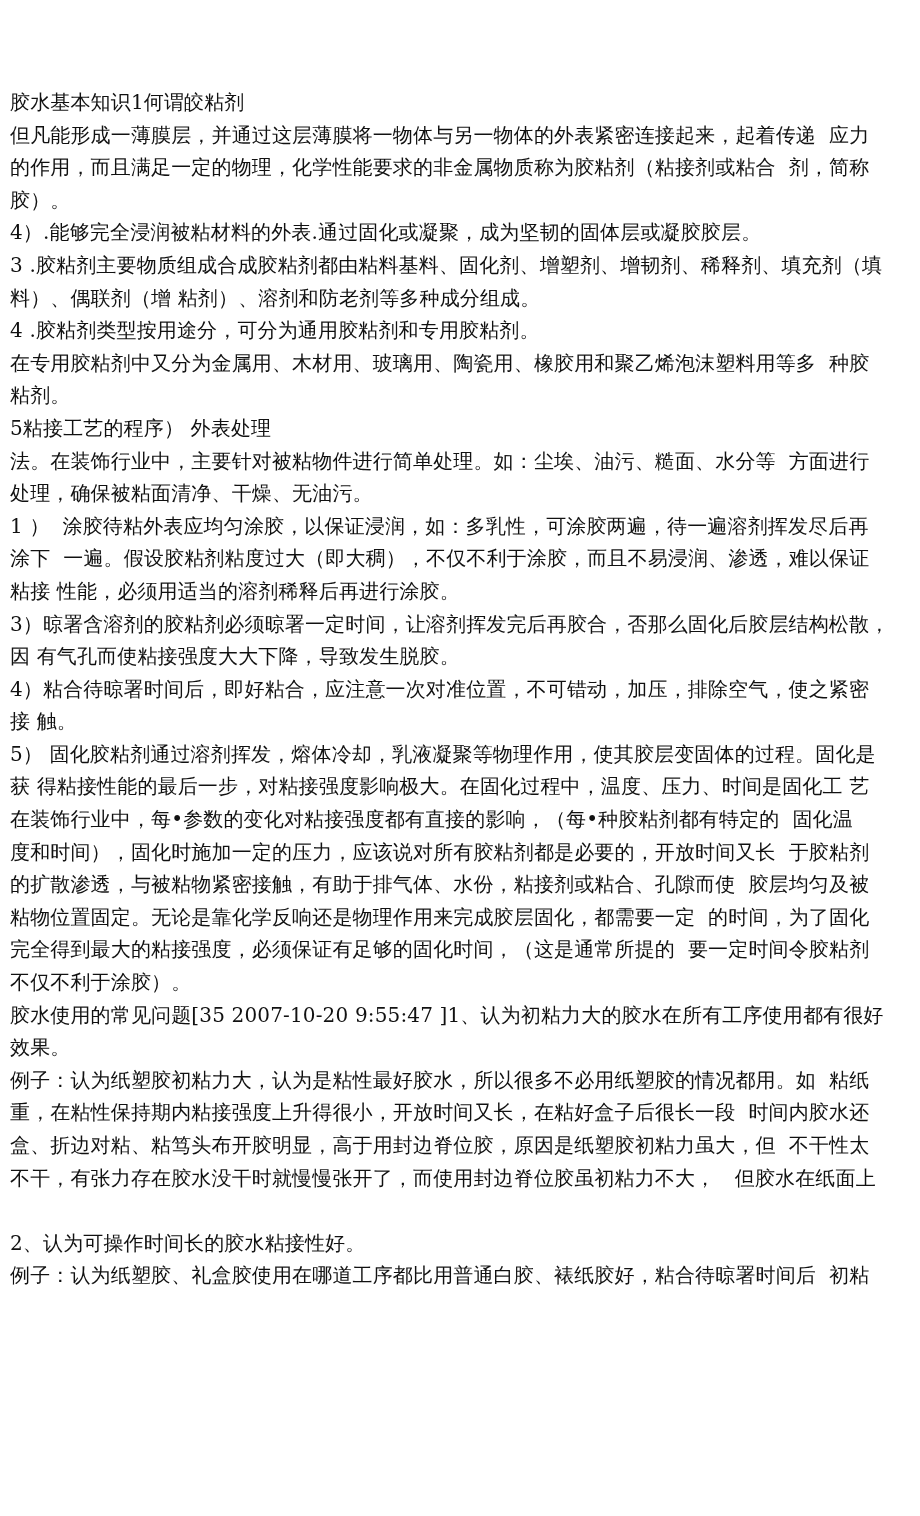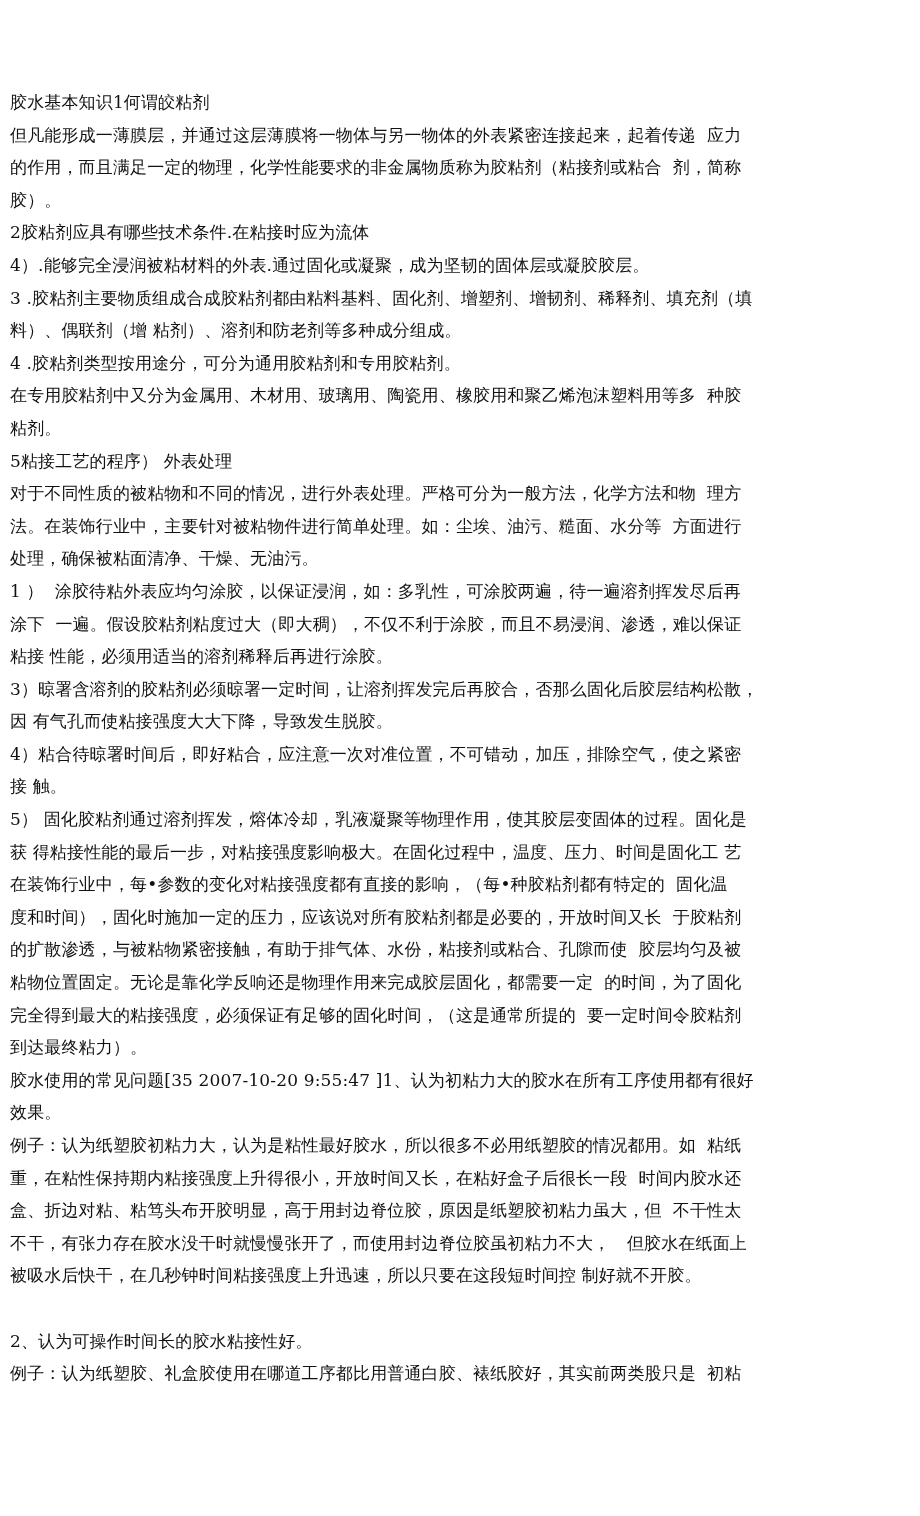--- a/index.html
+++ b/index.html
@@ -17,21 +17,21 @@
     }
     .page {
       position: absolute;
       left: 10px;
       top: 86px;
       width: 905px;
     }
     .line {
       height: 32.6px;
       line-height: 32.6px;
-      font-size: 17px;
+      font-size: 20px;
       white-space: pre;
       letter-spacing: 0.15px;
       overflow: visible;
     }
     .blank {
       height: 32.6px;
     }
   </style>
 </head>
 <body>
@@ -39,57 +39,54 @@
 <div class="page">
 
   <div class="section">
     <div class="line">胶水基本知识1何谓皎粘剂</div>
     <div class="line">但凡能形成一薄膜层，并通过这层薄膜将一物体与另一物体的外表紧密连接起来，起着传递  应力</div>
     <div class="line">的作用，而且满足一定的物理，化学性能要求的非金属物质称为胶粘剂（粘接剂或粘合  剂，简称</div>
     <div class="line">胶）。</div>
   </div>
 
   <div class="section">
-    <div class="line">2胶粘剂应具有哪些技术条件.在粘接时应为流体</div>
     <div class="line">4）.能够完全浸润被粘材料的外表.通过固化或凝聚，成为坚韧的固体层或凝胶胶层。</div>
     <div class="line">3 .胶粘剂主要物质组成合成胶粘剂都由粘料基料、固化剂、增塑剂、增韧剂、稀释剂、填充剂（填</div>
     <div class="line">料）、偶联剂（增 粘剂）、溶剂和防老剂等多种成分组成。</div>
     <div class="line">4 .胶粘剂类型按用途分，可分为通用胶粘剂和专用胶粘剂。</div>
     <div class="line">在专用胶粘剂中又分为金属用、木材用、玻璃用、陶瓷用、橡胶用和聚乙烯泡沫塑料用等多  种胶</div>
     <div class="line">粘剂。</div>
   </div>
 
   <div class="section">
     <div class="line">5粘接工艺的程序） 外表处理</div>
-    <div class="line">对于不同性质的被粘物和不同的情况，进行外表处理。严格可分为一般方法，化学方法和物  理方</div>
     <div class="line">法。在装饰行业中，主要针对被粘物件进行简单处理。如：尘埃、油污、糙面、水分等  方面进行</div>
     <div class="line">处理，确保被粘面清净、干燥、无油污。</div>
     <div class="line">1 ）  涂胶待粘外表应均匀涂胶，以保证浸润，如：多乳性，可涂胶两遍，待一遍溶剂挥发尽后再</div>
     <div class="line">涂下  一遍。假设胶粘剂粘度过大（即大稠），不仅不利于涂胶，而且不易浸润、渗透，难以保证</div>
     <div class="line">粘接 性能，必须用适当的溶剂稀释后再进行涂胶。</div>
     <div class="line">3）晾署含溶剂的胶粘剂必须晾署一定时间，让溶剂挥发完后再胶合，否那么固化后胶层结构松散，</div>
     <div class="line">因 有气孔而使粘接强度大大下降，导致发生脱胶。</div>
     <div class="line">4）粘合待晾署时间后，即好粘合，应注意一次对准位置，不可错动，加压，排除空气，使之紧密</div>
     <div class="line">接 触。</div>
     <div class="line">5） 固化胶粘剂通过溶剂挥发，熔体冷却，乳液凝聚等物理作用，使其胶层变固体的过程。固化是</div>
     <div class="line">获 得粘接性能的最后一步，对粘接强度影响极大。在固化过程中，温度、压力、时间是固化工 艺</div>
     <div class="line">在装饰行业中，每•参数的变化对粘接强度都有直接的影响，（每•种胶粘剂都有特定的  固化温</div>
     <div class="line">度和时间），固化时施加一定的压力，应该说对所有胶粘剂都是必要的，开放时间又长  于胶粘剂</div>
     <div class="line">的扩散渗透，与被粘物紧密接触，有助于排气体、水份，粘接剂或粘合、孔隙而使  胶层均匀及被</div>
     <div class="line">粘物位置固定。无论是靠化学反响还是物理作用来完成胶层固化，都需要一定  的时间，为了固化</div>
     <div class="line">完全得到最大的粘接强度，必须保证有足够的固化时间，（这是通常所提的  要一定时间令胶粘剂</div>
-    <div class="line">到达最终粘力）。</div>
+    <div class="line">不仅不利于涂胶）。</div>
   </div>
 
   <div class="section">
     <div class="line">胶水使用的常见问题[35 2007-10-20 9:55:47 ]1、认为初粘力大的胶水在所有工序使用都有很好</div>
     <div class="line">效果。</div>
     <div class="line">例子：认为纸塑胶初粘力大，认为是粘性最好胶水，所以很多不必用纸塑胶的情况都用。如  粘纸</div>
     <div class="line">重，在粘性保持期内粘接强度上升得很小，开放时间又长，在粘好盒子后很长一段  时间内胶水还</div>
     <div class="line">盒、折边对粘、粘笃头布开胶明显，高于用封边脊位胶，原因是纸塑胶初粘力虽大，但  不干性太</div>
     <div class="line">不干，有张力存在胶水没干时就慢慢张开了，而使用封边脊位胶虽初粘力不大，   但胶水在纸面上</div>
-    <div class="line">被吸水后快干，在几秒钟时间粘接强度上升迅速，所以只要在这段短时间控 制好就不开胶。</div>
     <div class="line blank"></div>
     <div class="line">2、认为可操作时间长的胶水粘接性好。</div>
-    <div class="line">例子：认为纸塑胶、礼盒胶使用在哪道工序都比用普通白胶、裱纸胶好，其实前两类股只是  初粘</div>
+    <div class="line">例子：认为纸塑胶、礼盒胶使用在哪道工序都比用普通白胶、裱纸胶好，粘合待晾署时间后  初粘</div>
   </div>
 
 </div>
 
 </body></html>

